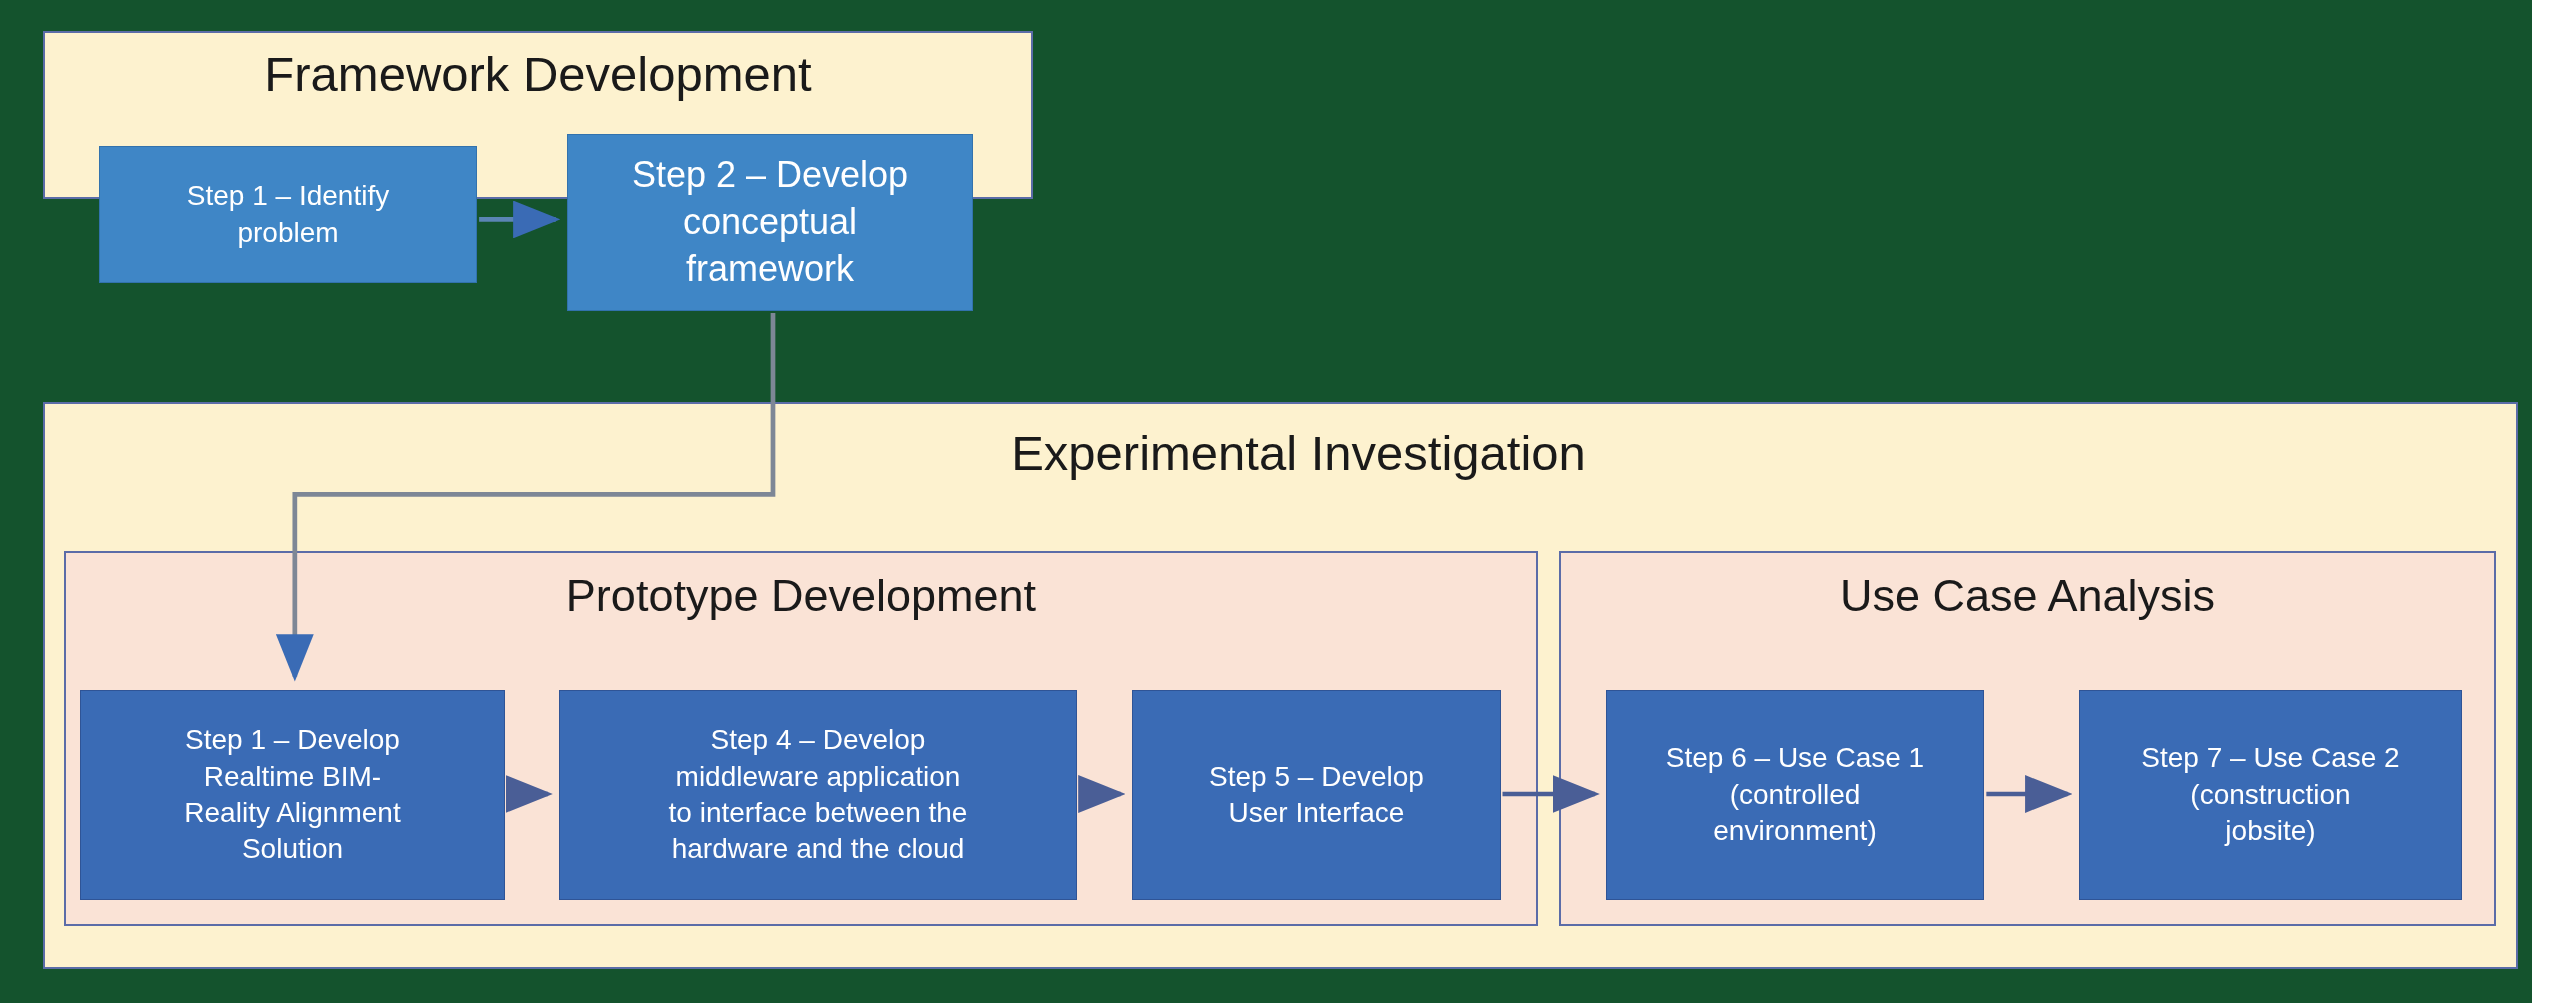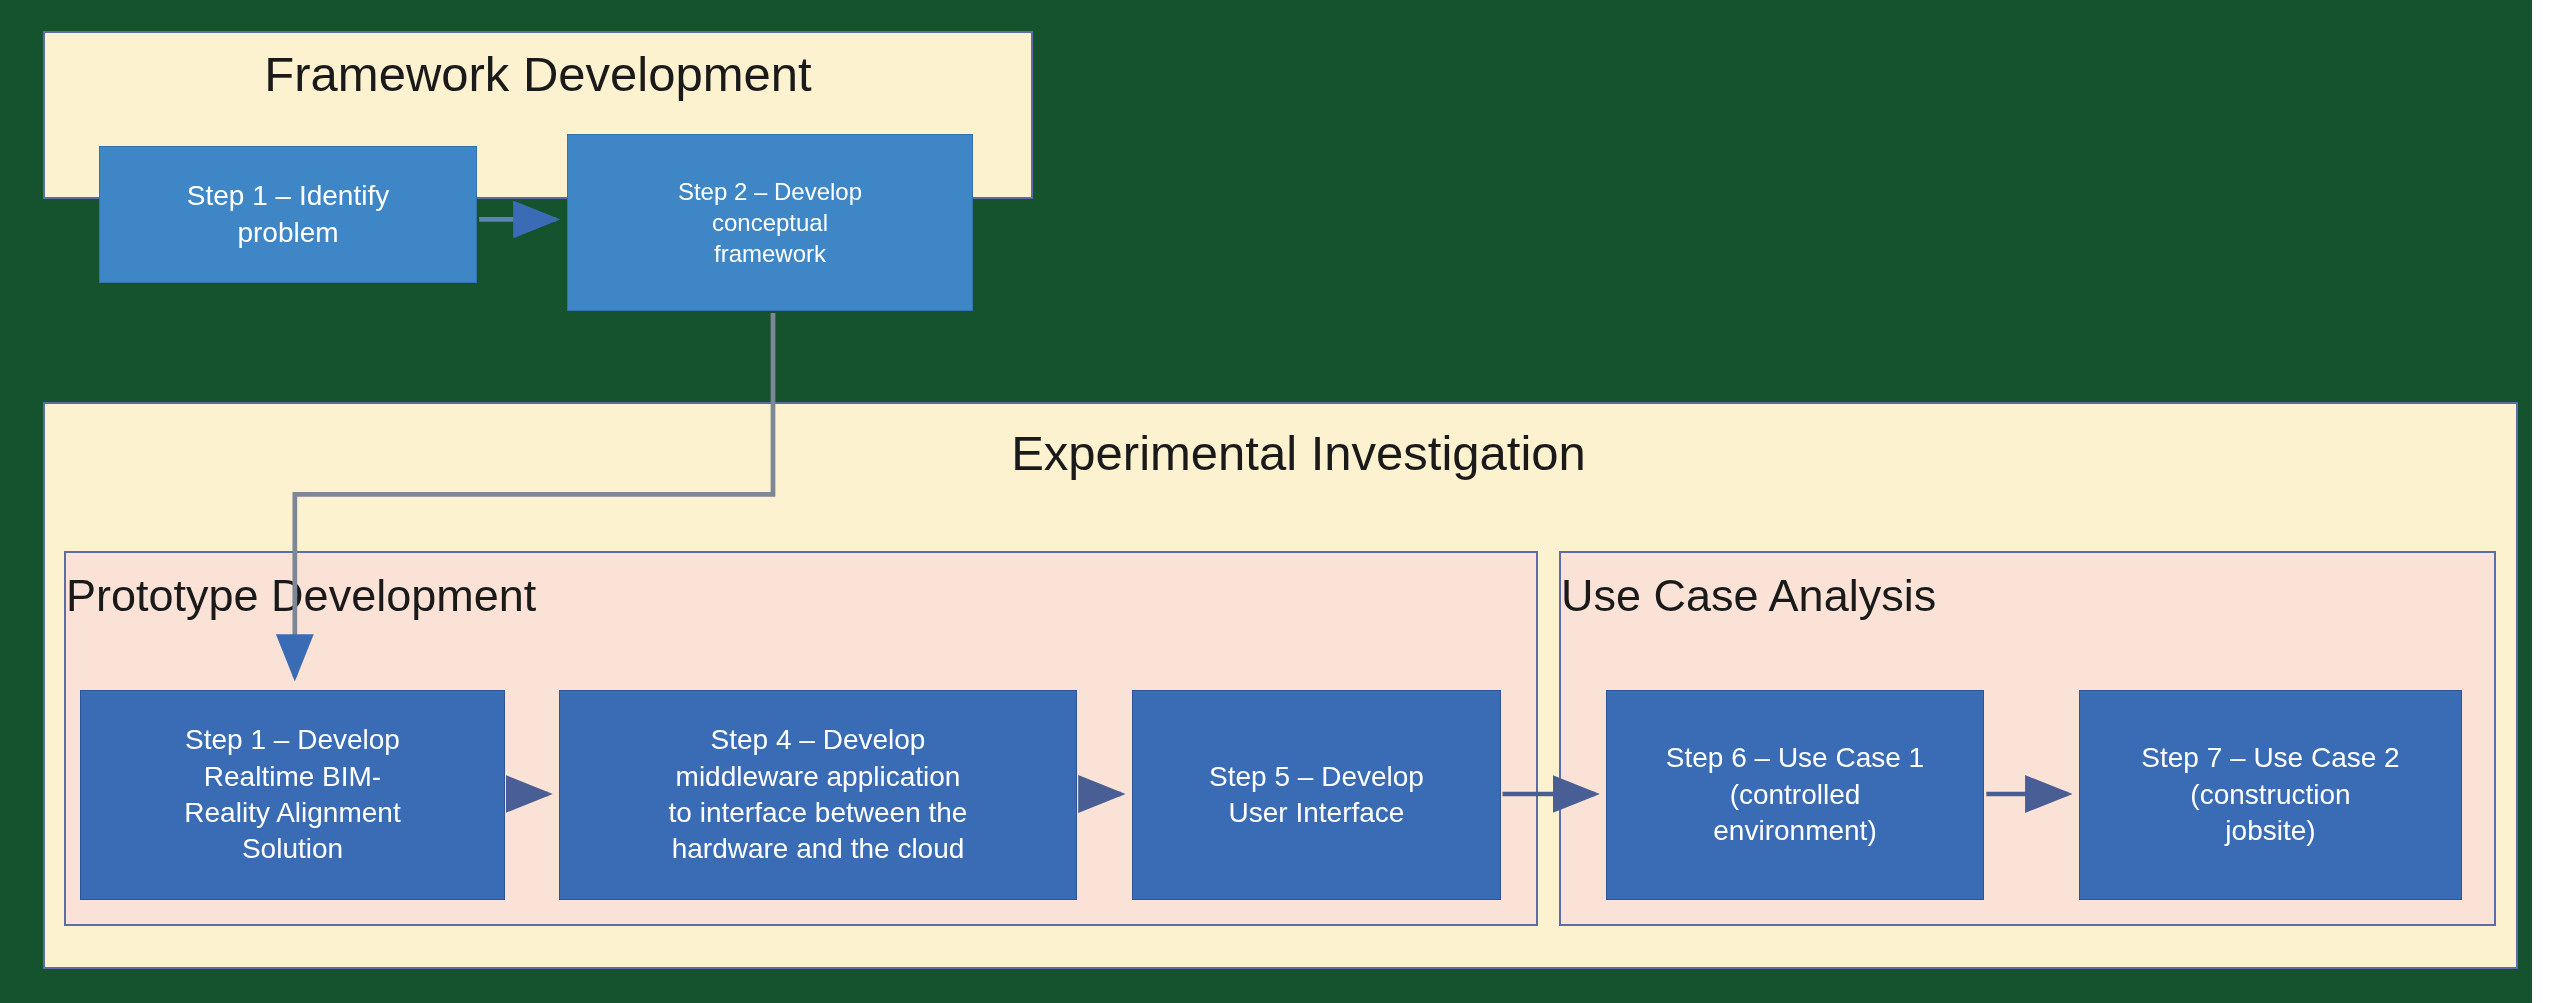--- a/index.html
+++ b/index.html
@@ -39,20 +39,21 @@
   .sub-box {
     position: absolute;
     background: #fae3d6;
     border: 2.8px solid #5b6ca8;
     box-sizing: border-box;
   }
   .sub-title {
     position: absolute;
     left: 0;
     right: 0;
+    text-align: center;
     color: #1a1a1a;
     font-weight: 400;
     white-space: nowrap;
   }
 
   
   .step-box {
     position: absolute;
     box-sizing: border-box;
     display: flex;
@@ -95,21 +96,21 @@
   <div class="group-box" style="left:43px; top:31px; width:990px; height:168px;">
     <div class="group-title" style="top:13.2px; font-size:49px;">Framework Development</div>
   </div>
 
   <div class="step-box light" style="left:99px; top:146px; width:378px; height:137px;">
     <span class="step-text" style="font-size:28px;">Step 1 – Identify
 problem</span>
   </div>
 
   <div class="step-box light" style="left:567px; top:134px; width:406px; height:177px;">
-    <span class="step-text" style="font-size:24px;">Step 2 – Develop
+    <span class="step-text" style="font-size:36px;">Step 2 – Develop
 conceptual
 framework</span>
   </div>
 
   <div class="group-box" style="left:43px; top:402px; width:2475px; height:567px;">
     <div class="group-title" style="top:21px; font-size:49px;margin-left:36px;">Experimental Investigation</div>
   </div>
 
   <div class="sub-box" style="left:64px; top:551px; width:1474px; height:375px;">
     <div class="sub-title" style="top:17px; font-size:45px;">Prototype Development</div>

